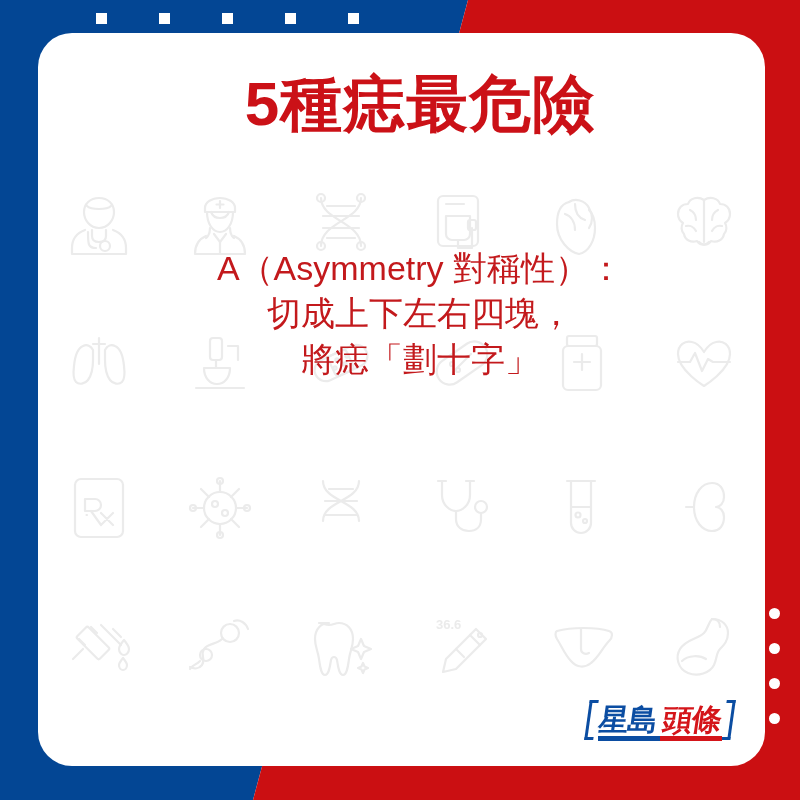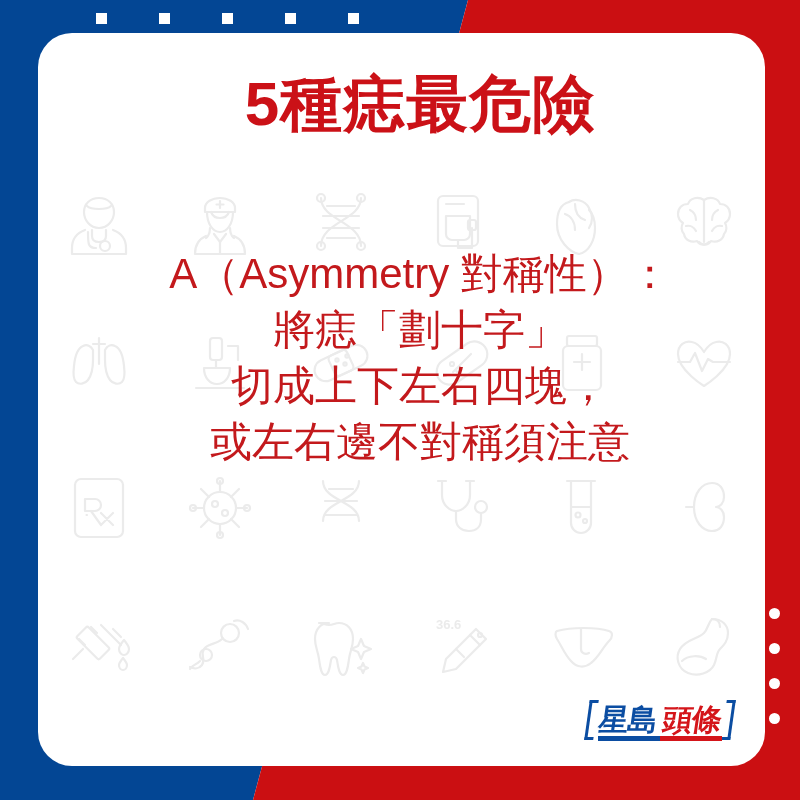--- a/index.html
+++ b/index.html
@@ -104,21 +104,21 @@
     font-weight:bold;
     letter-spacing:1px;
     line-height:1.05;
     text-align:center;
     white-space:nowrap;
   }
 
   .body-block{
     margin-top:110px;
     color:#c3191c;
-    font-size:42px;
+    font-size:34px;
     font-weight:500;
     line-height:1.33;
     text-align:center;
     width:100%;
     padding:0 10px;
   }
   .body-line{ white-space:nowrap; }
   .body-line.first{ letter-spacing:0px; }
 
   
@@ -400,23 +400,22 @@
           </g>
         </svg>
       </div>
     </div>
 
     <div class="content">
       <div class="headline">5種痣最危險</div>
 
       <div class="body-block">
         <div class="body-line first">A（Asymmetry 對稱性）：</div>
+        <div class="body-line">切成上下左右四塊，</div>
         <div class="body-line">將痣「劃十字」</div>
-        <div class="body-line">切成上下左右四塊，</div>
-        <div class="body-line">或左右邊不對稱須注意</div>
       </div>
     </div>
 
     <div class="logo">
       <div class="logo-wrap">
         <span class="logo-bracket left"></span>
         <span class="logo-text logo-blue">星島</span>
         <span class="logo-text logo-red">頭條</span>
         <span class="logo-bracket right"></span>
         <span class="logo-underline-blue"></span>

